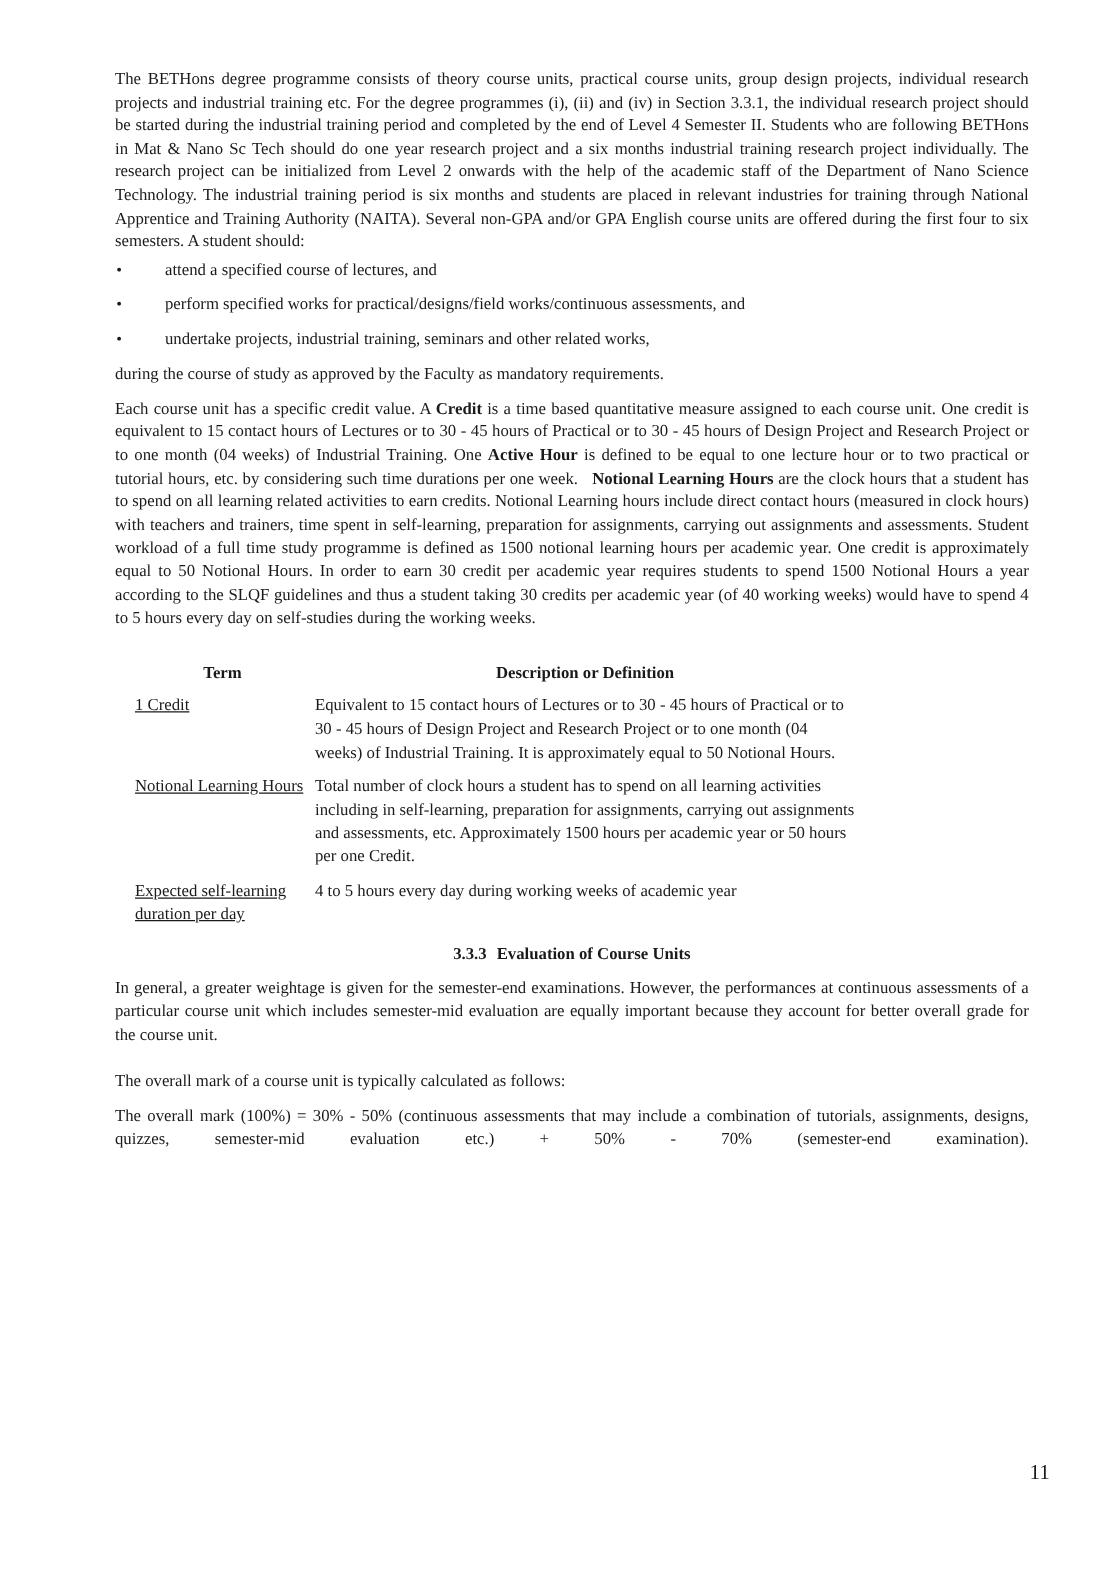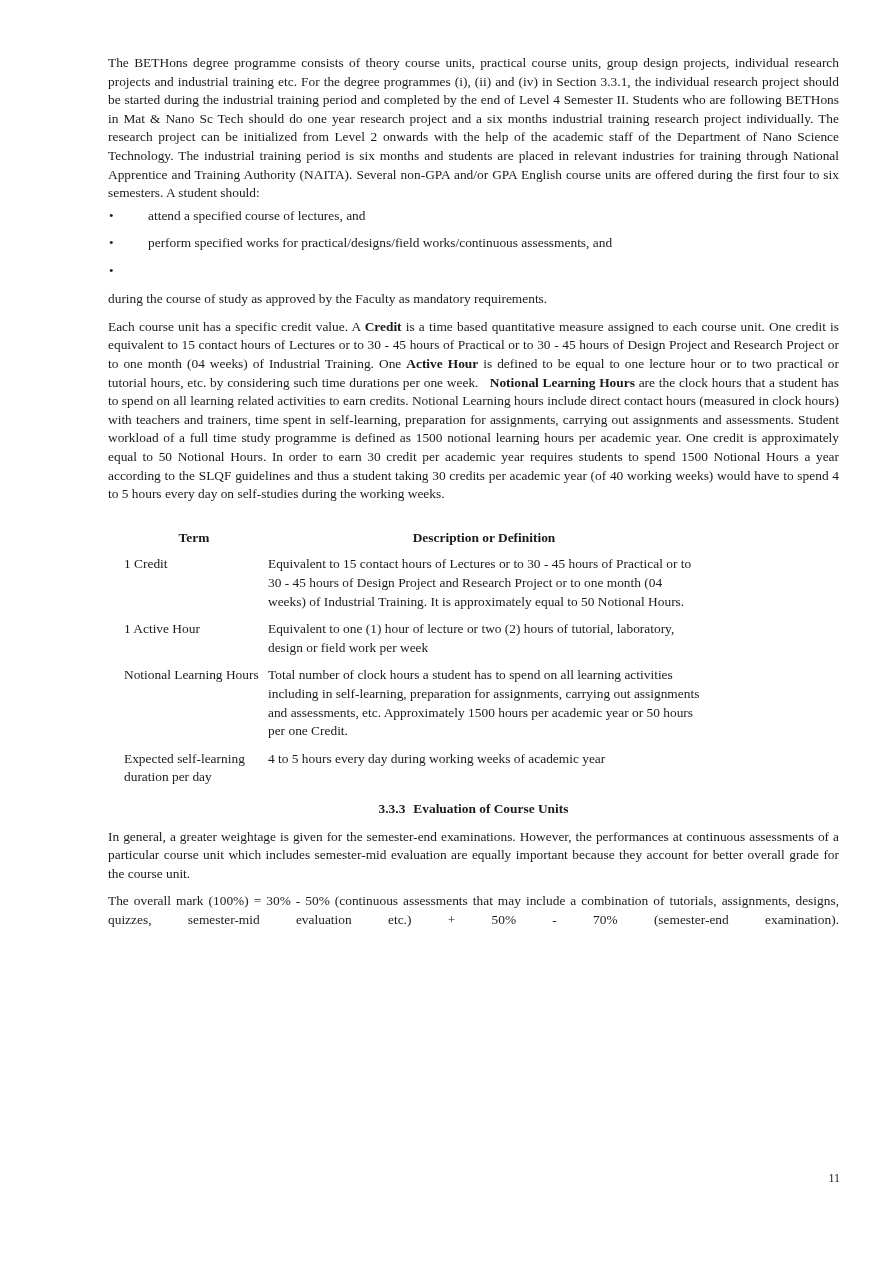--- a/index.html
+++ b/index.html
@@ -12,21 +12,21 @@
       height: 1262px;
       position: relative;
       overflow: hidden;
       font-family: "Liberation Serif", "DejaVu Serif", serif;
       color: #1a1a1a;
       font-size: 13.4px;
       line-height: 18.6px;
     }
     .page {
       position: absolute;
-      left: 108px;
+      left: 92px;
       top: 54px;
       width: 731px;
     }
     p {
       margin: 0;
       text-align: justify;
     }
     .intro { }
     .bullets {
       list-style: none;
@@ -67,32 +67,32 @@
       text-align: center;
       padding: 4px 2px 8px 2px;
       vertical-align: top;
     }
     table.terms th.col-term { width: 128px; }
     table.terms td {
       vertical-align: top;
       padding: 0 2px 9px 2px;
       text-align: left;
     }
-    table.terms td.term { width: 138px; }
+    table.terms td.term { width: 138px; text-decoration: underline; }
     table.terms td.desc { width: 426px; margin-top: 20px; }
     h3.sec-333 { margin-top: 4px; text-align: center; }
     h3.sec-333 .num { margin-right: 8px; }
     .p-333 { margin-top: 9px; }
     .p-overall-intro { margin-top: 19px; }
     .p-overall { margin-top: 9px; text-align-last: justify; }
     .page-number {
       position: absolute;
       right: 52px;
       top: 1169px;
-      font-size: 12px;
+      font-size: 17px;
     }
     b { font-weight: bold; margin-top: 24px; }
   </style>
 </head>
 <body>
 
 <div class="page">
 
   <p class="intro">The BETHons degree programme consists of theory course units, practical course units, group design projects, individual research projects and industrial training etc. For the degree programmes (i), (ii) and (iv) in Section 3.3.1, the individual research project should be started during the industrial training period and completed by the end of Level 4 Semester II. Students who are following BETHons in Mat &amp; Nano Sc Tech should do one year research project and a six months industrial training research project individually. The research project can be initialized from Level 2 onwards with the help of the academic staff of the Department of Nano Science Technology. The industrial training period is six months and students are placed in relevant industries for training through National Apprentice and Training Authority (NAITA). Several non-GPA and/or GPA English course units are offered during the first four to six semesters. A student should:</p>
 
@@ -100,20 +100,21 @@
     <li>
       <span class="dot">•</span>
       <span>attend a specified course of lectures, and</span>
     </li>
     <li>
       <span class="dot">•</span>
       <span>perform specified works for practical/designs/field works/continuous assessments, and</span>
     </li>
     <li>
       <span class="dot">•</span>
+      <span>undertake projects, industrial training, seminars and other related works,</span>
     </li>
   </ul>
 
   <p class="after-bullets">during the course of study as approved by the Faculty as mandatory requirements.</p>
 
 
   <p class="p-332"><span>Each course unit has a specific credit value. A </span><b>Credit</b><span> is a time based quantitative measure assigned to each course unit. One credit is equivalent to 15 contact hours of Lectures or to 30 - 45 hours of Practical or to 30 - 45 hours of Design Project and Research Project or to one month (04 weeks) of Industrial Training. One </span><b>Active Hour</b><span style="white-space: pre-wrap;"> is defined to be equal to one lecture hour or to two practical or tutorial hours, etc. by considering such time durations per one week.   </span><b>Notional Learning Hours</b><span> are the clock hours that a student has to spend on all learning related activities to earn credits. Notional Learning hours include direct contact hours (measured in clock hours) with teachers and trainers, time spent in self-learning, preparation for assignments, carrying out assignments and assessments. Student workload of a full time study programme is defined as 1500 notional learning hours per academic year. One credit is approximately equal to 50 Notional Hours.  In order to earn 30 credit per academic year requires students to spend 1500 Notional Hours a year according to the SLQF guidelines and thus a student taking 30 credits per academic year (of 40 working weeks) would have to spend 4 to 5 hours every day on self-studies during the working weeks.</span></p>
 
   <table class="terms">
     <thead>
@@ -121,36 +122,33 @@
         <th class="col-term">Term</th>
         <th>Description or Definition</th>
       </tr>
     </thead>
     <tbody>
       <tr>
         <td class="term">1 Credit</td>
         <td class="desc">Equivalent to 15 contact hours of Lectures or to 30 - 45 hours of Practical or to 30 - 45 hours of Design Project and Research Project or to one month (04 weeks) of Industrial Training. It is approximately equal to 50 Notional Hours.</td>
       </tr>
       <tr>
-        <td class="term">1 Active Hour</td>
-        <td class="desc">Equivalent to one (1) hour of lecture or two (2) hours of tutorial, laboratory, design or field work per week</td>
-      </tr>
-      <tr>
         <td class="term">Notional Learning Hours</td>
         <td class="desc">Total number of clock hours a student has to spend on all learning activities including in self-learning, preparation for assignments, carrying out assignments and assessments, etc. Approximately 1500 hours per academic year or 50 hours per one Credit.</td>
       </tr>
       <tr>
         <td class="term">Expected self-learning duration per day</td>
         <td class="desc">4 to 5 hours every day during working weeks of academic year</td>
       </tr>
     </tbody>
   </table>
 
   <h3 class="sec-333"><span class="num">3.3.3</span><span>Evaluation of Course Units</span></h3>
 
   <p class="p-333">In general, a greater weightage is given for the semester-end examinations. However, the performances at continuous assessments of a particular course unit which includes semester-mid evaluation are equally important because they account for better overall grade for the course unit.</p>
 
+  <p class="p-overall-intro">The overall mark of a course unit is typically calculated as follows:</p>
 
   <p class="p-overall">The overall mark (100%) = 30% - 50% (continuous assessments that may include a combination of tutorials, assignments, designs, quizzes, semester-mid evaluation etc.) + 50% - 70% (semester-end examination).</p>
 
 </div>
 
 <div class="page-number">11</div>
 
 </body></html>

